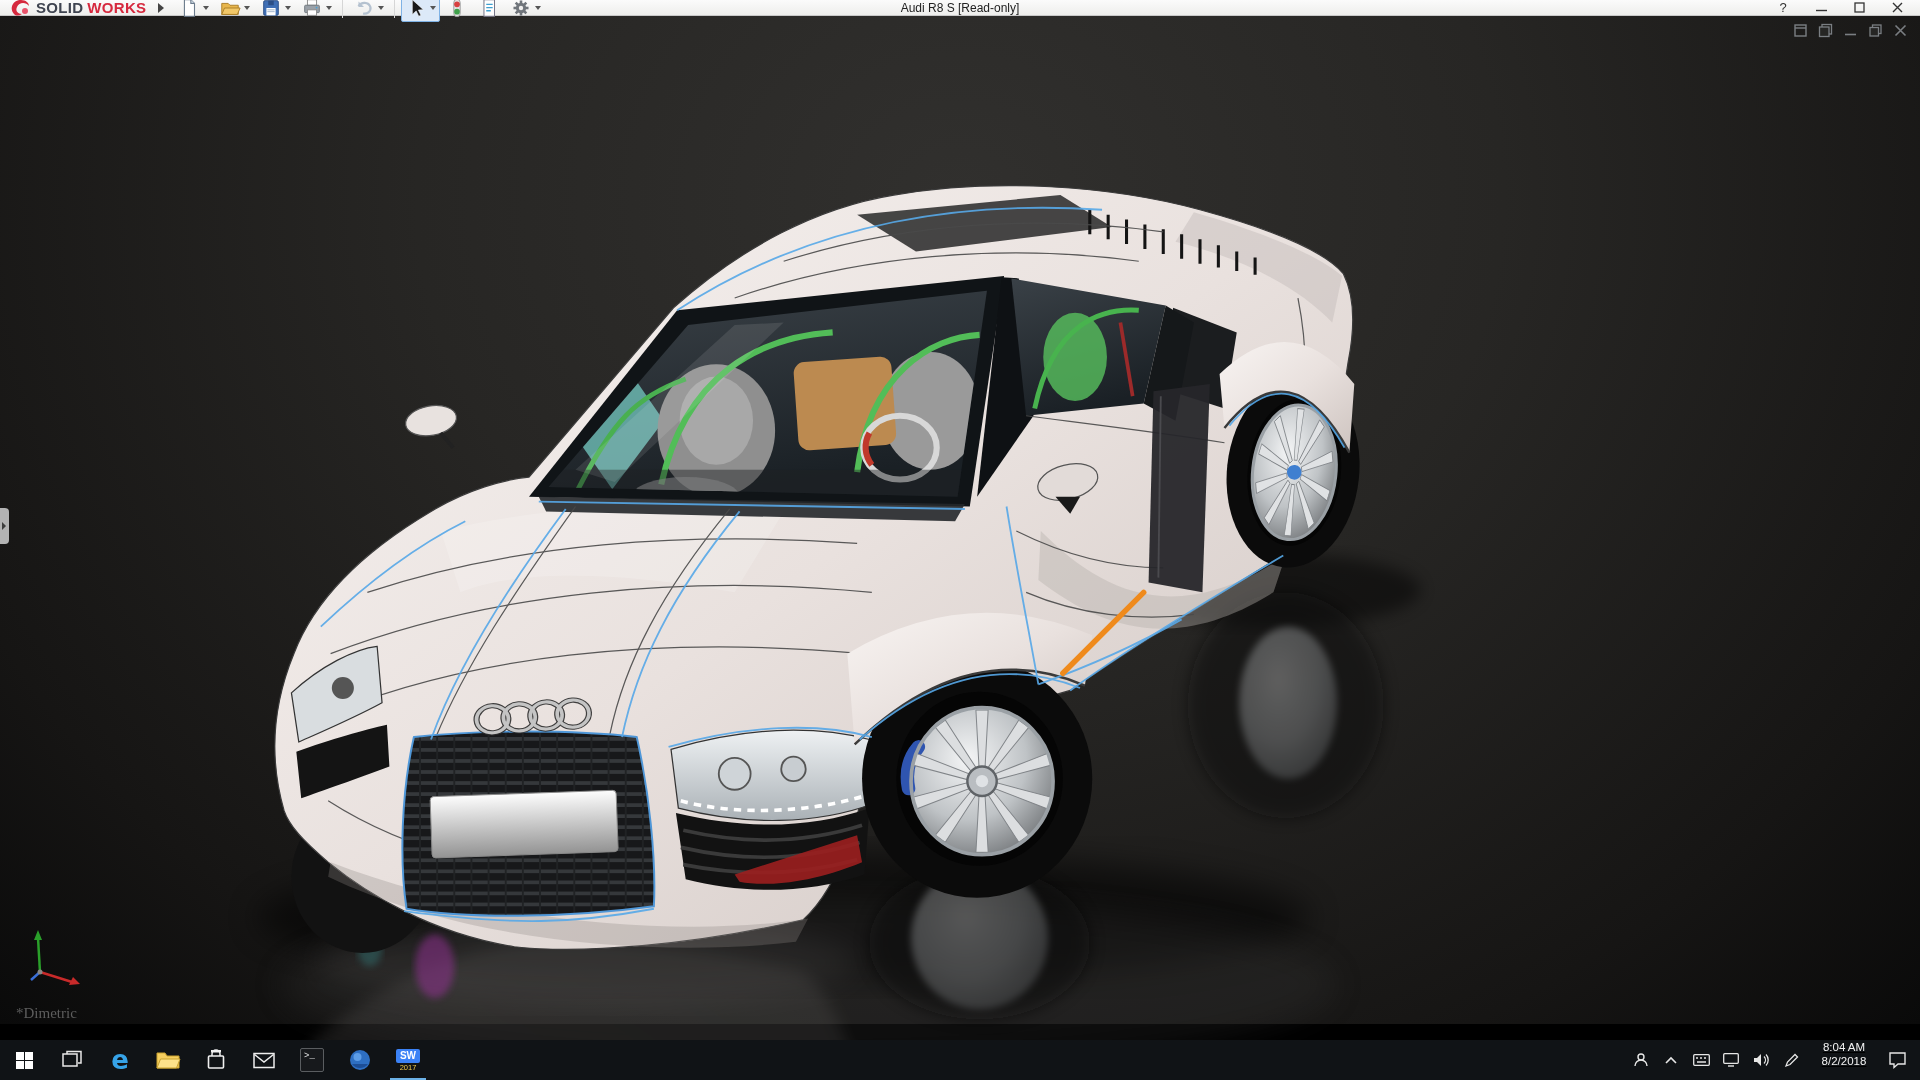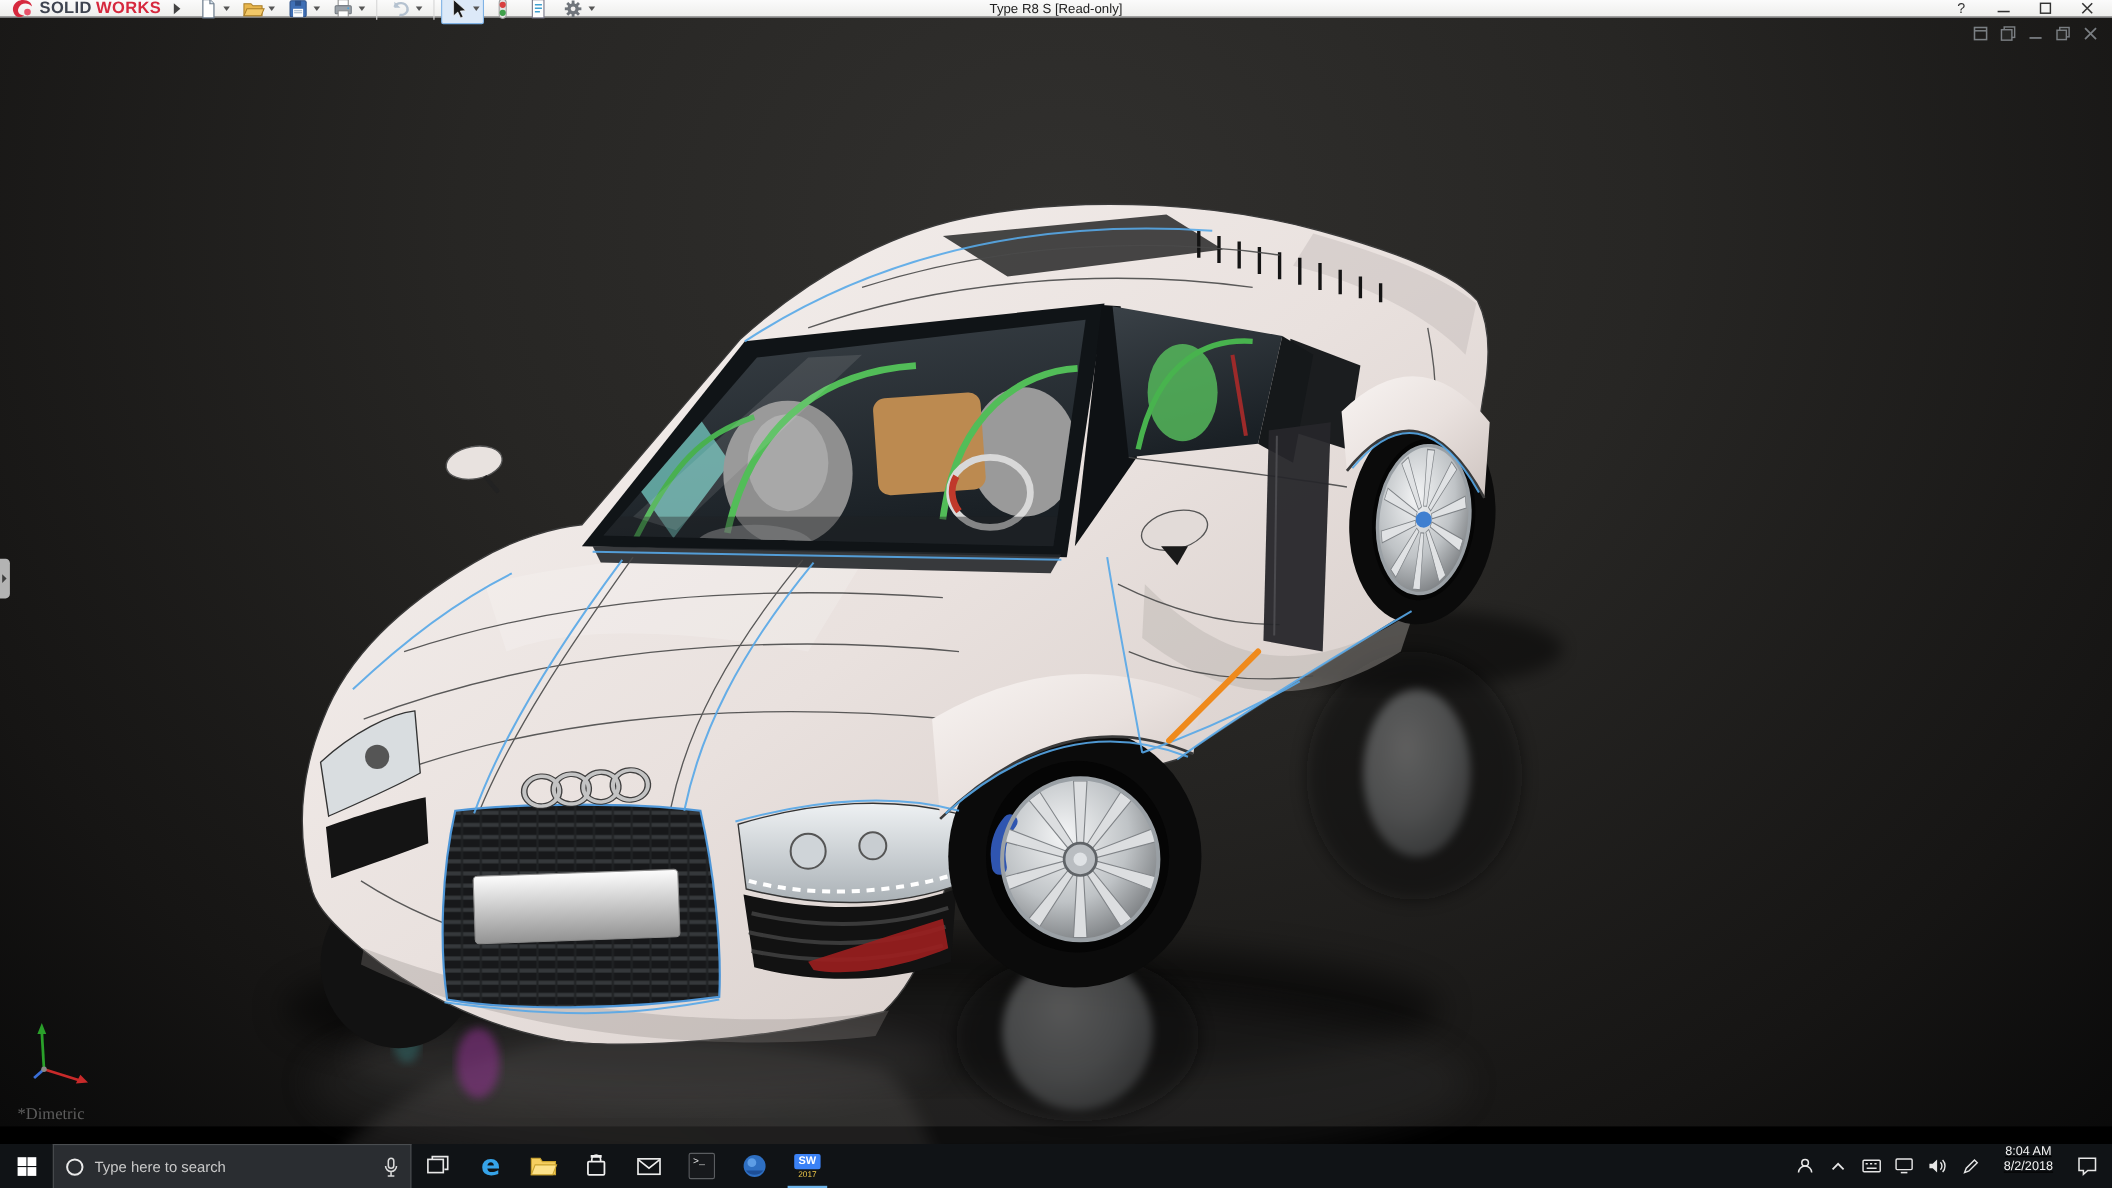--- a/index.html
+++ b/index.html
@@ -152,21 +152,21 @@
               <rect x="-1.4" y="-8.2" width="2.8" height="16.4" transform="rotate(135)"></rect>
             </g>
             <circle r="5.6" fill="#70757b"></circle>
             <circle r="2.4" fill="#f0efee"></circle>
           </g>
         </svg>
           <span class="chev"></span>
       </div>
     </div>
 
-    <div class="win-title">Type R8 S [Read-only]</div>
+    <div class="win-title">Audi R8 S [Read-only]</div>
 
     <div class="win-controls">
       <div class="wc">?</div>
       <div class="wc">
         <svg width="11" height="11" viewBox="0 0 11 11">
             <path d="M0 8.5 h11" stroke="#333" stroke-width="1.4"></path>
           </svg>
       </div>
       <div class="wc">
         <svg width="11" height="11" viewBox="0 0 11 11">
@@ -445,30 +445,20 @@
 
   <footer class="taskbar">
     <div class="tb-btn">
       <svg width="17" height="17" viewBox="0 0 17 17">
         <rect x="0" y="0" width="8" height="8" fill="#fff"></rect>
           <rect x="9" y="0" width="8" height="8" fill="#fff"></rect>
         <rect x="0" y="9" width="8" height="8" fill="#fff"></rect>
           <rect x="9" y="9" width="8" height="8" fill="#fff"></rect>
       </svg>
     </div>
-    <div class="search-box">
-      <svg width="18" height="18" viewBox="0 0 18 18">
-        <circle cx="9" cy="9" r="7" fill="none" stroke="#eaeaea" stroke-width="1.8"></circle>
-      </svg>
-      <input type="text" placeholder="Type here to search" style="">
-      <svg width="15" height="18" viewBox="0 0 15 18">
-        <rect x="5" y="1" width="5" height="9" rx="2.5" fill="none" stroke="#dadada" stroke-width="1.4"></rect>
-        <path d="M2.5 8 a5 5 0 0 0 10 0 M7.5 13 v4 M4.5 17 h6" fill="none" stroke="#dadada" stroke-width="1.4"></path>
-      </svg>
-    </div>
     <div class="tb-btn">
       <svg width="20" height="20" viewBox="0 0 20 20">
         <rect x="1" y="4" width="14" height="12" fill="none" stroke="#e8e8e8" stroke-width="1.5"></rect>
         <path d="M5 4 V1.5 H19 V13 H16" fill="none" stroke="#e8e8e8" stroke-width="1.5"></path>
       </svg>
     </div>
     <div class="tb-btn">
       <span class="edge-glyph">e</span>
     </div>
     <div class="tb-btn">

